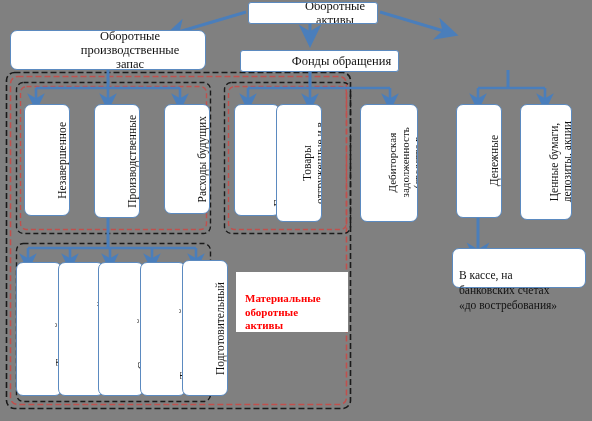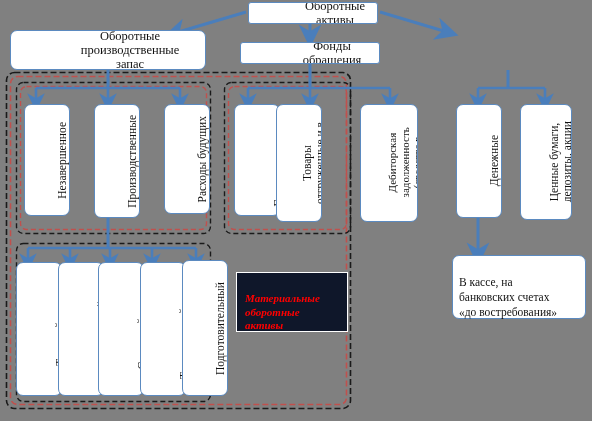--- a/index.html
+++ b/index.html
@@ -30,31 +30,30 @@
   .box.sq{border-radius:3px;}
   .vert{
     writing-mode:vertical-rl;
     transform:rotate(180deg);
     white-space:pre-line;
     line-height:1.15;
   }
   .htext{white-space:pre-line;}
   .red-box{
     position:absolute;
-    background:#0f172a;
+    background:#ffffff;
     border:1px solid #ffffff;
     color:#ff0000;
     font-weight:bold;
     font-size:11px;
     line-height:1.25;
     padding:5px 6px 5px 8px;
     box-sizing:border-box;
     text-align:left;
     white-space:pre-line;
-    font-style:italic;
   }
   .cash-box{
     position:absolute;
     background:#ffffff;
     border:1px solid #5b8ac0;
     border-radius:7px;
     box-sizing:border-box;
     color:#111111;
     font-size:11.5px;
     line-height:1.3;
@@ -149,21 +148,21 @@
 
   <div class="box sq" style="left:248px;top:2px;width:130px;height:22px;font-size:12.5px;">
     <span class="htext">Оборотные активы</span>
   </div>
 
   <div class="box" style="left:10px;top:30px;width:196px;height:40px;font-size:12.5px;">
     <span class="htext">Оборотные производственные
 запас</span>
   </div>
 
-  <div class="box sq" style="left:240px;top:42px;width:140px;height:22px;font-size:12.5px;">
+  <div class="box sq" style="left:240px;top:50px;width:159px;height:22px;font-size:12.5px;">
     <span class="htext">Фонды обращения</span>
   </div>
 
 
   <div class="box" style="left:24px;top:104px;width:30px;height:112px;font-size:11.5px;">
     <span class="vert">Незавершенное
 производство</span>
   </div>
 
   <div class="box" style="left:94px;top:104px;width:30px;height:114px;font-size:11.5px;">
@@ -224,19 +223,19 @@
     <span class="vert">Подготовительный
 запас</span>
   </div>
 
   <div class="red-box" style="left:236px;top:272px;width:112px;height:60px;">
     <span>Материальные
 оборотные
 активы</span>
   </div>
 
-  <div class="cash-box" style="left:452px;top:255px;width:134px;height:64px;">
+  <div class="cash-box" style="left:452px;top:248px;width:134px;height:40px;">
     <span>В кассе, на
 банковских счетах
 «до востребования»</span>
   </div>
 
 </div>
 
 </body></html>

